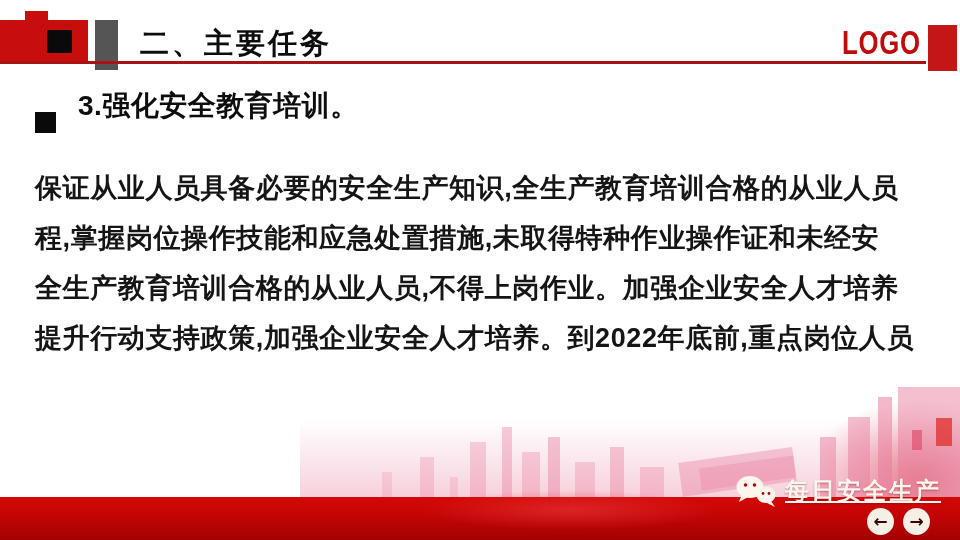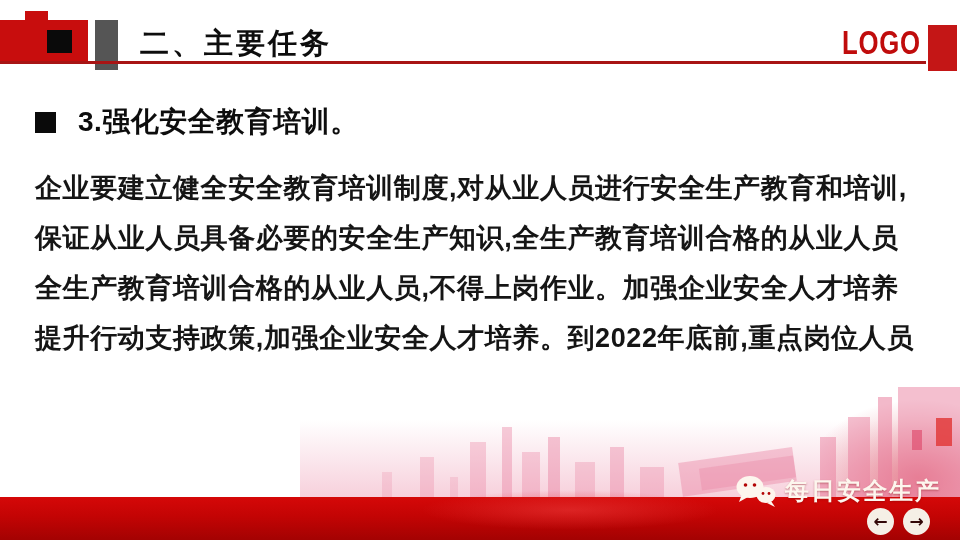--- a/index.html
+++ b/index.html
@@ -18,21 +18,21 @@
     letter-spacing:3px;white-space:nowrap;
   }
   .logo-text{
     position:absolute;left:842px;top:24px;font-size:33px;font-weight:800;color:#c00c0c;
     letter-spacing:1px;transform:scaleX(0.78);transform-origin:left center;white-space:nowrap;
   }
   .hdr-corner-square{position:absolute;left:928px;top:25px;width:29px;height:46px;background:#c41616;}
   
   .section-bullet{position:absolute;left:35px;top:112px;width:21px;height:21px;background:#0a0a0a;}
   .section-heading{
-    position:absolute;left:78px;top:103px;font-size:28px;font-weight:800;color:#0d0d0d;
+    position:absolute;left:78px;top:87px;font-size:28px;font-weight:800;color:#0d0d0d;
     white-space:nowrap;letter-spacing:0.5px;
   }
   
   .body-text{position:absolute;left:35px;top:163px;z-index:4;}
   .body-text .line{
     font-size:27px;line-height:50px;color:#151515;font-weight:600;
     white-space:nowrap;letter-spacing:0.6px;
   }
   
   .skyline{position:absolute;left:0;top:0;z-index:1;}
@@ -41,21 +41,21 @@
     position:absolute;left:0;top:497px;width:960px;height:43px;z-index:2;
     background:linear-gradient(180deg,#d50808 0%,#c30404 45%,#a30202 100%);
   }
   .footer-glow{
     position:absolute;left:420px;top:490px;width:300px;height:40px;z-index:2;
     background:radial-gradient(ellipse at center, rgba(236,60,60,0.55), rgba(236,60,60,0) 70%);
   }
   .wechat-badge{position:absolute;left:735px;top:474px;z-index:5;display:flex;align-items:center;}
   .wechat-label{
     color:#fdf6ee;font-size:24px;font-weight:800;letter-spacing:2px;margin-left:8px;
-    text-shadow:0 1px 2px rgba(120,0,0,.4);white-space:nowrap;
+    text-shadow:0 1px 2px rgba(120,0,0,.4);white-space:nowrap;text-decoration:underline;
   }
   .nav-btn{
     position:absolute;top:508px;width:27px;height:27px;border-radius:50%;z-index:5;
     background:#f5efe6;border:none;display:flex;align-items:center;justify-content:center;
     color:#320707;font-size:17px;font-weight:900;line-height:1;cursor:pointer;padding:0;
     font-family:"DejaVu Sans", sans-serif;
   }
   .nav-prev{left:867px;}
   .nav-next{left:903px;}
 </style>
@@ -105,22 +105,22 @@
   <div class="hdr-gray-bar"></div>
   <div class="hdr-rule"></div>
   <div class="page-title">二、主要任务</div>
   <div class="logo-text">LOGO</div>
   <div class="hdr-corner-square"></div>
 
   <div class="section-bullet"></div>
   <div class="section-heading">3.强化安全教育培训。</div>
 
   <div class="body-text">
-    <div class="line">企业要建立健全安全教育培训制度,对从业人员进行安全生产教育和培训,</div>
     <div class="line">保证从业人员具备必要的安全生产知识,全生产教育培训合格的从业人员</div>
+    <div class="line">程,掌握岗位操作技能和应急处置措施,未取得特种作业操作证和未经安</div>
     <div class="line">全生产教育培训合格的从业人员,不得上岗作业。加强企业安全人才培养</div>
     <div class="line">提升行动支持政策,加强企业安全人才培养。到2022年底前,重点岗位人员</div>
   </div>
 
   <div class="footer-bar"></div>
   <div class="footer-glow"></div>
 
   <div class="wechat-badge">
     <svg width="42" height="34" viewBox="0 0 42 34" aria-hidden="true">
       <ellipse cx="15" cy="13" rx="13.5" ry="11" fill="#fdf6ee"></ellipse>

